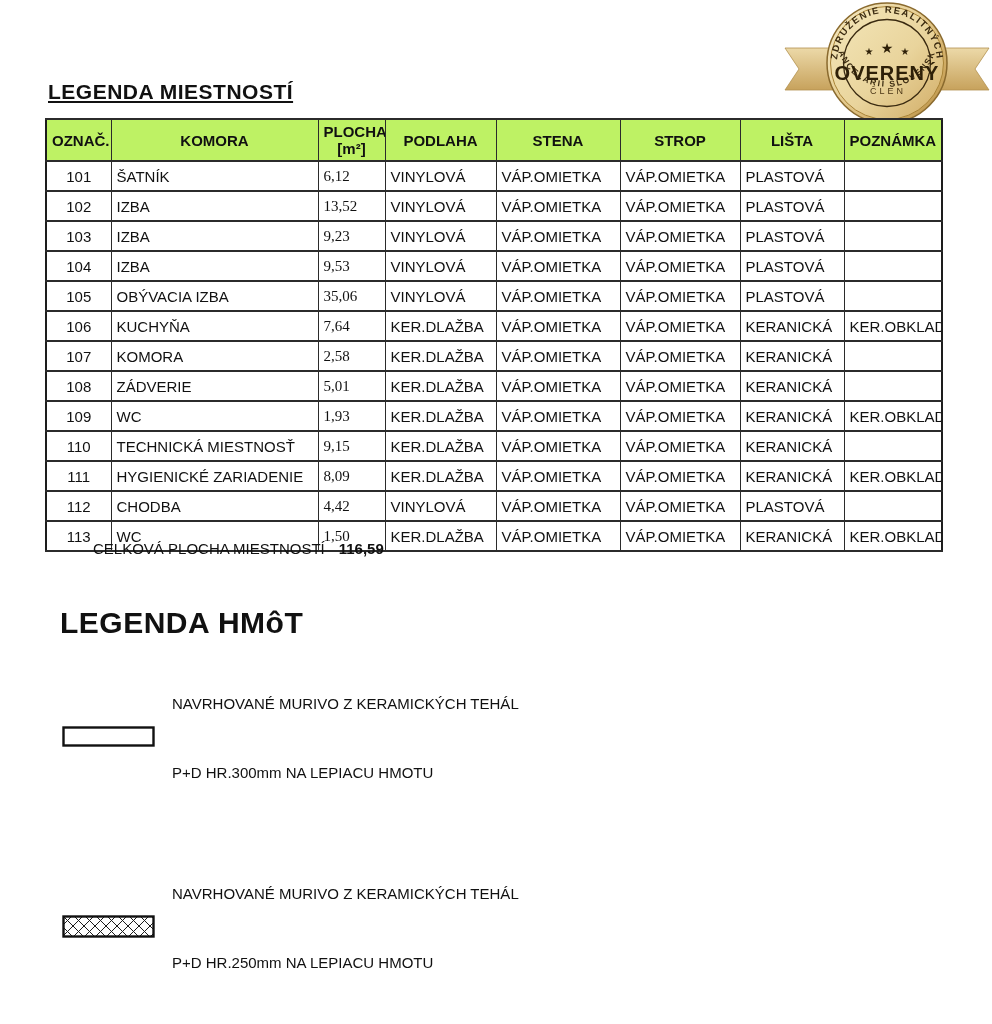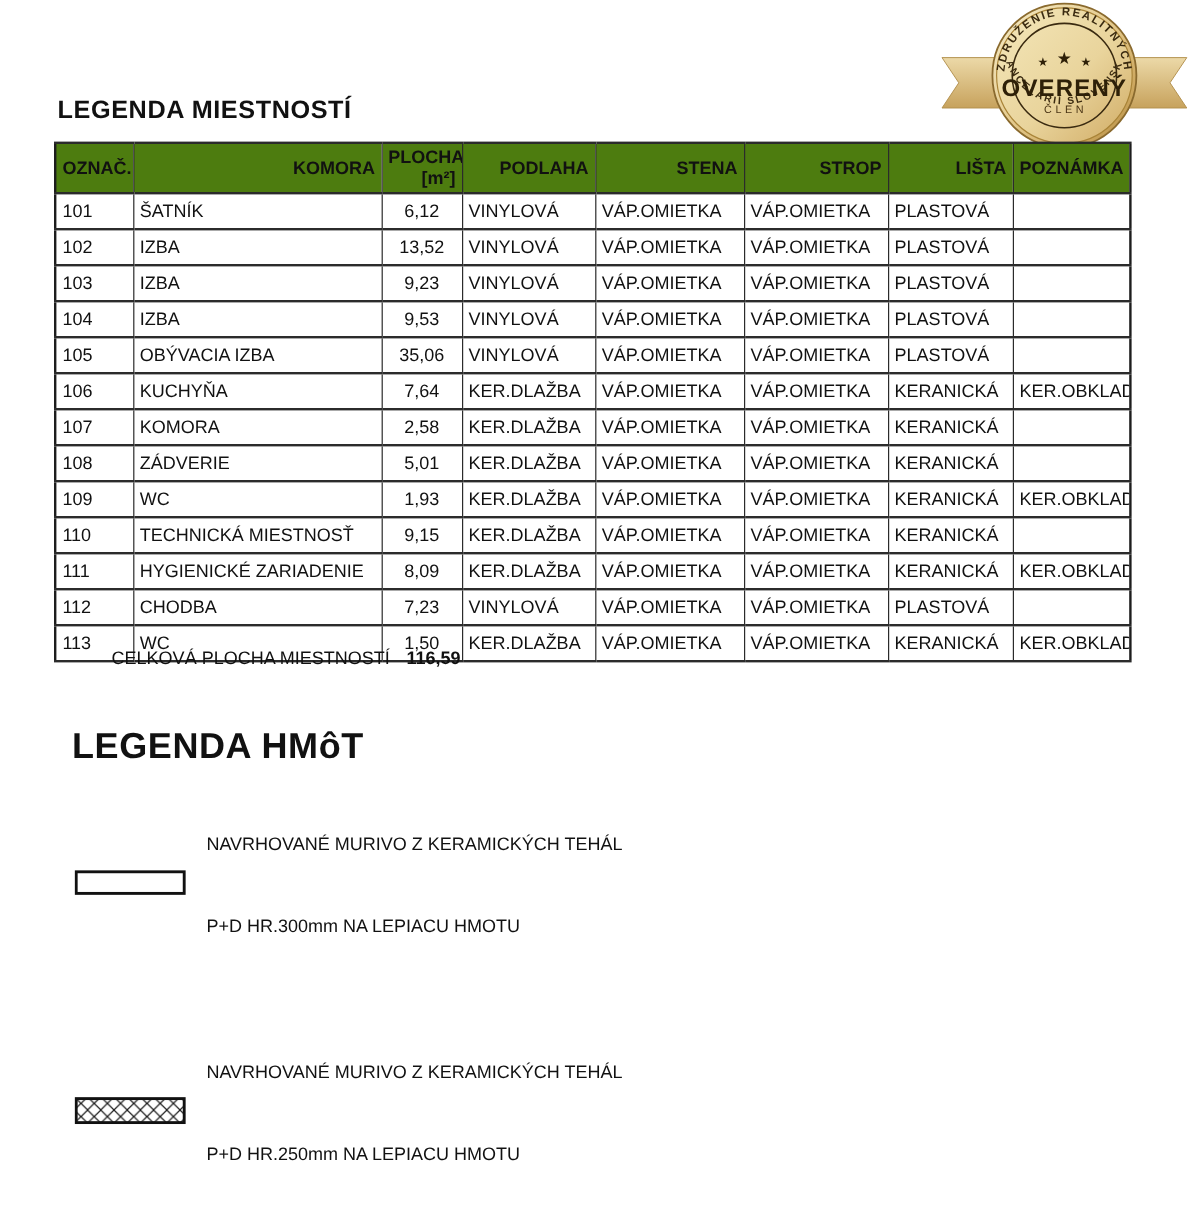--- a/index.html
+++ b/index.html
@@ -2,39 +2,39 @@
 <html><head>
 <meta charset="utf-8">
 <style>
   html,body { margin:0; padding:0; background:#fff; }
   #page {
     position:relative; width:992px; height:1024px; background:#ffffff;
     font-family:"Liberation Sans", sans-serif; color:#111; overflow:hidden;
   }
 
   
-  .title1 { position:absolute; left:48px; top:80px; font-size:21px; font-weight:bold; letter-spacing:.5px; }
+  .title1 { position:absolute; left:48px; top:80px; font-size:21px; font-weight:bold; letter-spacing:.5px;text-decoration:underline; }
   .title2 { position:absolute; left:60px; top:606px; font-size:30px; font-weight:bold; letter-spacing:.5px; }
 
   
   table.rooms {
     position:absolute; left:45px; top:118px; width:896px;
     border-collapse:collapse; table-layout:fixed; font-size:15px;
     border:2px solid #1d1d1d;
   }
   table.rooms th, table.rooms td {
     border:2px solid #2b2b2b; border-left-width:1px; border-right-width:1px;
     padding:1px 5px; vertical-align:middle; height:26px;
     white-space:nowrap; overflow:hidden;
   }
-  table.rooms th { font-weight:bold; text-align:right; height:38px; background:#4d7c0f; }
+  table.rooms th { font-weight:bold; text-align:center; height:38px; background:#bef264; }
   th.h-center { text-align:center; padding:1px 2px; }
   th.h-plocha { text-align:center; line-height:17px; padding:1px 2px; }
-  td.c-oznac { }
-  td.c-plocha { text-align:center; padding-right:9px; }
+  td.c-oznac { text-align:center; }
+  td.c-plocha { text-align:left; padding-right:9px;font-family:Liberation Serif, serif; }
 
   .total-line { position:absolute; left:93px; top:540px; font-size:15px; }
   .total-line .lbl { font-weight:normal; }
   .total-line .val { font-weight:bold; margin-left:14px;text-align:center; }
 
   
   .legend-list { position:absolute; left:62px; top:646px; width:880px; }
   .lg-item { display:flex; align-items:center; }
   .lg-swatch-col { width:110px; flex:0 0 110px; }
   .lg-text { font-size:15px; line-height:23px; white-space:pre; }
@@ -258,21 +258,21 @@
         <td class="c-plocha">8,09</td>
         <td>KER.DLAŽBA</td>
         <td>VÁP.OMIETKA</td>
         <td>VÁP.OMIETKA</td>
         <td>KERANICKÁ</td>
         <td>KER.OBKLAD</td>
       </tr>
       <tr>
         <td class="c-oznac">112</td>
         <td>CHODBA</td>
-        <td class="c-plocha">7,23</td>
+        <td class="c-plocha">4,42</td>
         <td>VINYLOVÁ</td>
         <td>VÁP.OMIETKA</td>
         <td>VÁP.OMIETKA</td>
         <td>PLASTOVÁ</td>
         <td></td>
       </tr>
       <tr>
         <td class="c-oznac">113</td>
         <td>WC</td>
         <td class="c-plocha">1,50</td>

